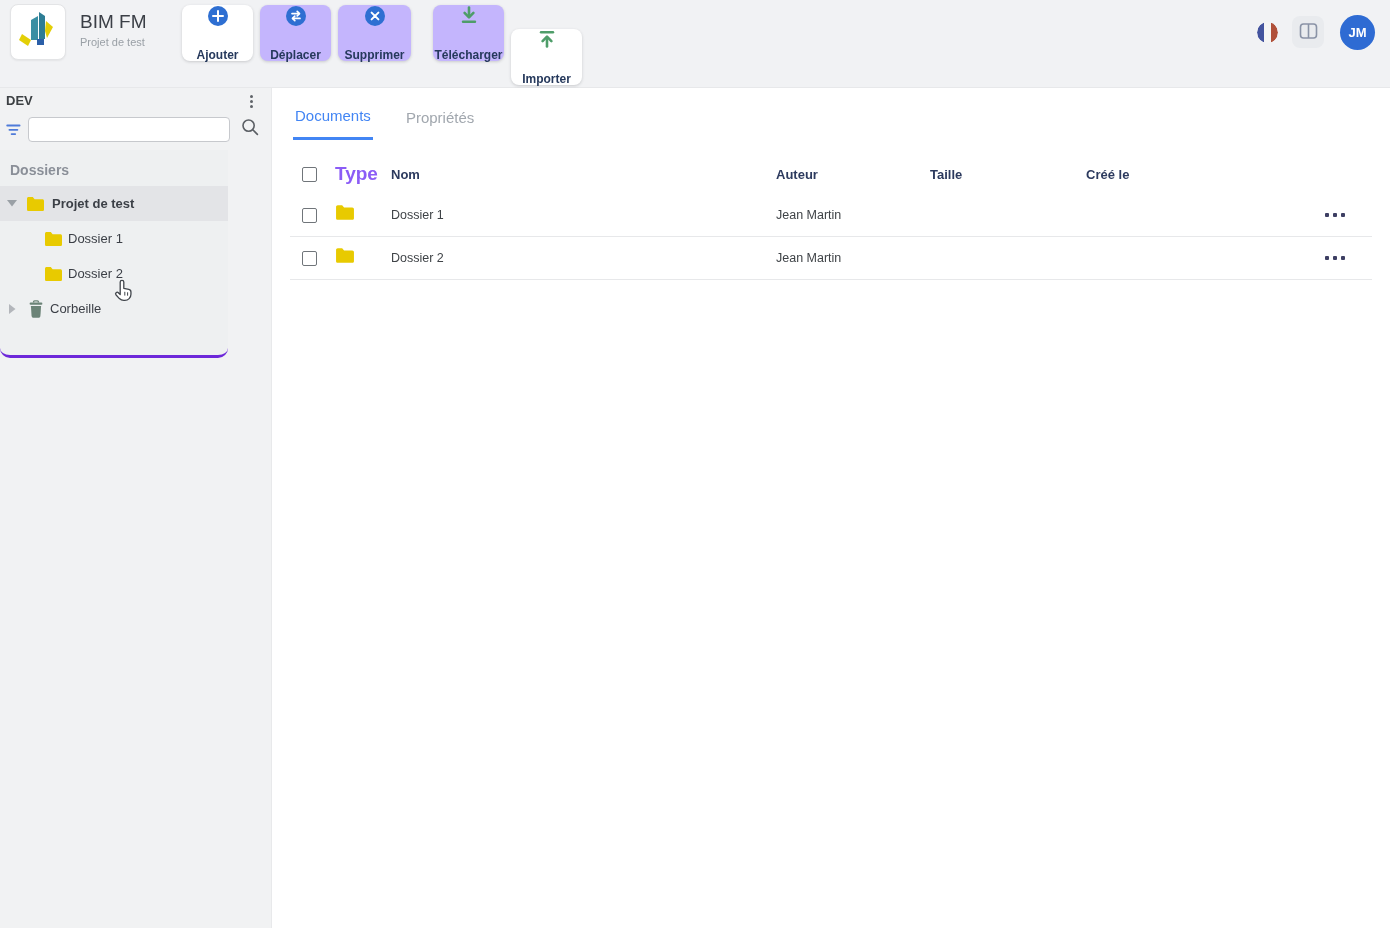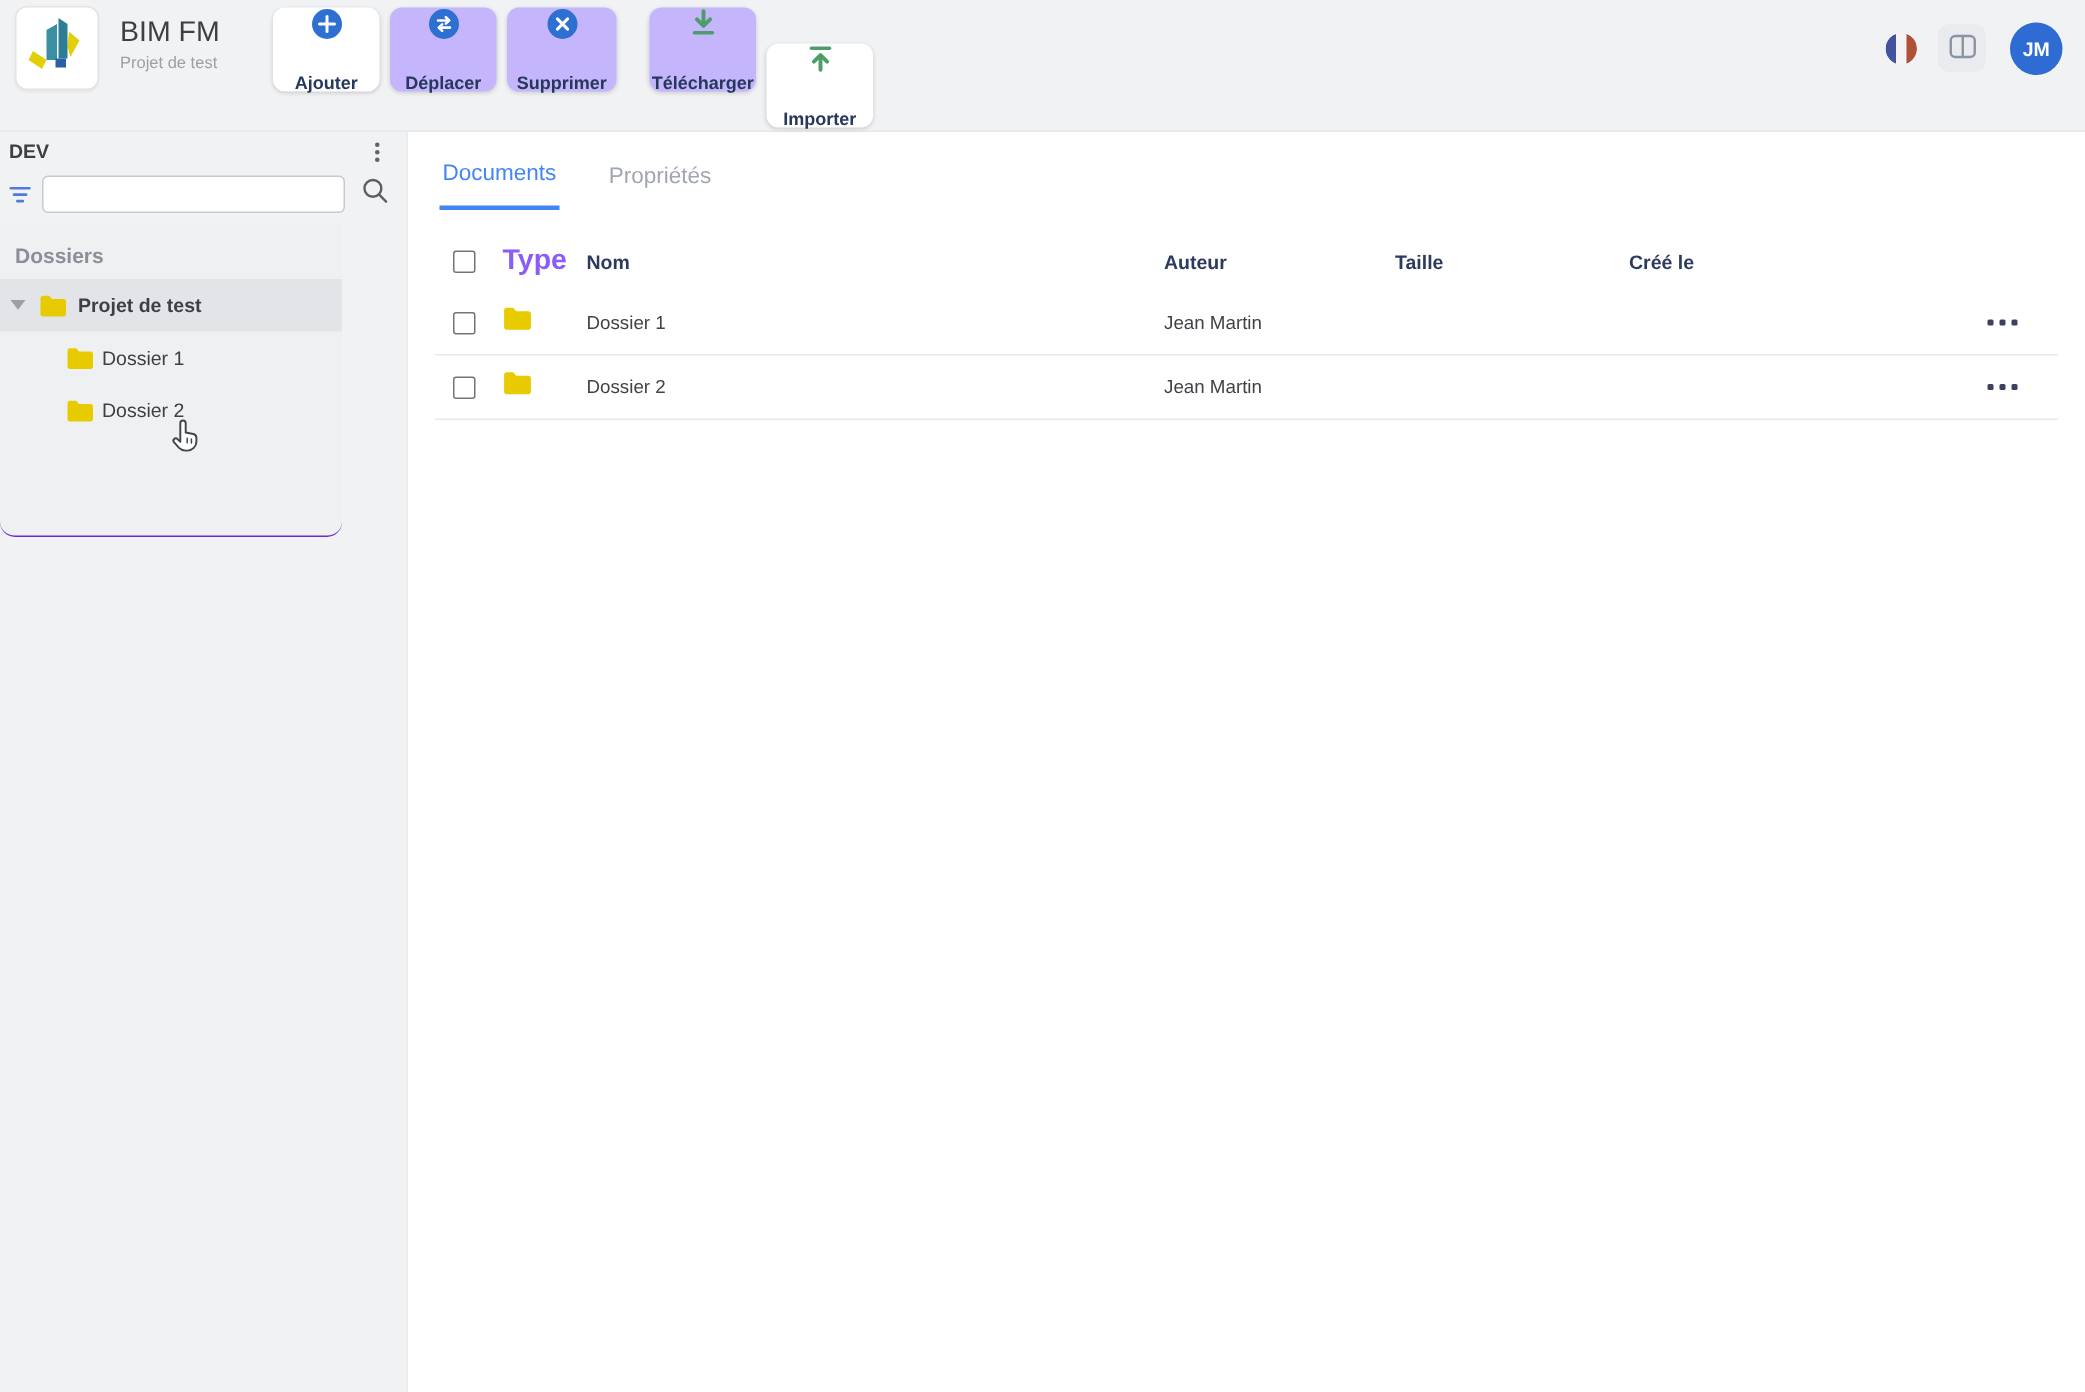--- a/index.html
+++ b/index.html
@@ -54,21 +54,21 @@
   .filter-btn { position:absolute; left:3px; top:33px; width:20px; height:20px; background:none; border:none; cursor:pointer; }
   .search-input {
     position:absolute; left:28px; top:29px; width:202px; height:25px;
     border:1px solid #c7c9cd; border-radius:4px; background:#fff;
     font-family:inherit; font-size:12px; padding:0 8px; color:#3c4043; outline:none;
   }
   .search-btn { position:absolute; left:239px; top:29px; width:22px; height:24px; background:none; border:none; cursor:pointer; }
 
   .tree-card {
     position:absolute; left:0; top:62px; width:228px; height:208px;
-    background:#eef0f1; border-bottom:1px solid #6d28d9; border-radius:0 0 10px 10px;
+    background:#eef0f1; border-bottom:3px solid #6d28d9; border-radius:0 0 10px 10px;
   }
   .tree-title { padding:12px 0 8px 10px; font-size:14px; font-weight:700; color:#8a8f98; }
   .tree-item { position:relative; height:35px; display:flex; align-items:center; cursor:pointer; }
   .tree-item.selected { background:#e3e4e7; }
   .tree-item .caret { position:absolute; left:6px; width:12px; height:12px; display:flex; align-items:center; justify-content:center; }
   .tree-item .t-icon { position:absolute; display:flex; align-items:center; }
   .tree-item .t-label { font-size:13px; color:#3b3f46; }
   .tree-item.selected .t-label { font-weight:700; }
   .ti-root .t-icon { left:26px; }
   .ti-root .t-label { margin-left:52px; }
@@ -264,20 +264,35 @@
 
     <div class="tree-item ti-child">
       <span class="t-icon">
         <svg width="19" height="16" viewBox="0 0 19 16">
             <path d="M1 2.7c0-.9.7-1.6 1.6-1.6h4.2l1.8 2.2h7.8c.9 0 1.6.7 1.6 1.6v8.5c0 .9-.7 1.6-1.6 1.6H2.6c-.9 0-1.6-.7-1.6-1.6z" fill="#e8ca00"></path>
           </svg>
       </span>
       <span class="t-label">Dossier 2</span>
     </div>
 
+    <div class="tree-item ti-root">
+      <span class="caret">
+        <svg width="7" height="10" viewBox="0 0 7 10">
+            <polygon points="0,0 6.5,5 0,10" fill="#b3b6bb"></polygon>
+          </svg>
+      </span>
+      <span class="t-icon" style="left:28px;">
+        <svg width="16" height="18" viewBox="0 0 16 18">
+          <path d="M5.6 2.6v-.8c0-.5.4-.9.9-.9h3c.5 0 .9.4.9.9v.8" fill="none" stroke="#6b8377" stroke-width="1.4"></path>
+          <rect x="1.6" y="2.6" width="12.8" height="2.2" rx="1.1" fill="#6b8377"></rect>
+          <path d="M2.9 6h10.2l-.7 9.9c-.1 1-.9 1.8-1.9 1.8H5.5c-1 0-1.8-.8-1.9-1.8z" fill="#6b8377"></path>
+        </svg>
+      </span>
+      <span class="t-label" style="margin-left:50px;">Corbeille</span>
+    </div>
 
     <div class="cursor-overlay">
       <svg width="24" height="27" viewBox="0 0 24 27">
         <path d="M8.2 16V4.1a1.8 1.8 0 0 1 3.6 0v6.2l5 1.05a2.7 2.7 0 0 1 2.15 2.65v2.3a6.1 6.1 0 0 1-6.1 6.1h-1.1a6.1 6.1 0 0 1-4.35-1.83l-3.3-3.6a1.6 1.6 0 0 1 2.27-2.26L8.2 16.5z" fill="#ffffff" stroke="#41464c" stroke-width="1.3" stroke-linejoin="round"></path>
         <path d="M12.8 14.2v3M15.6 14.7v2.6" stroke="#41464c" stroke-width="1" stroke-linecap="round"></path>
       </svg>
     </div>
   </div>
 </aside>
 

